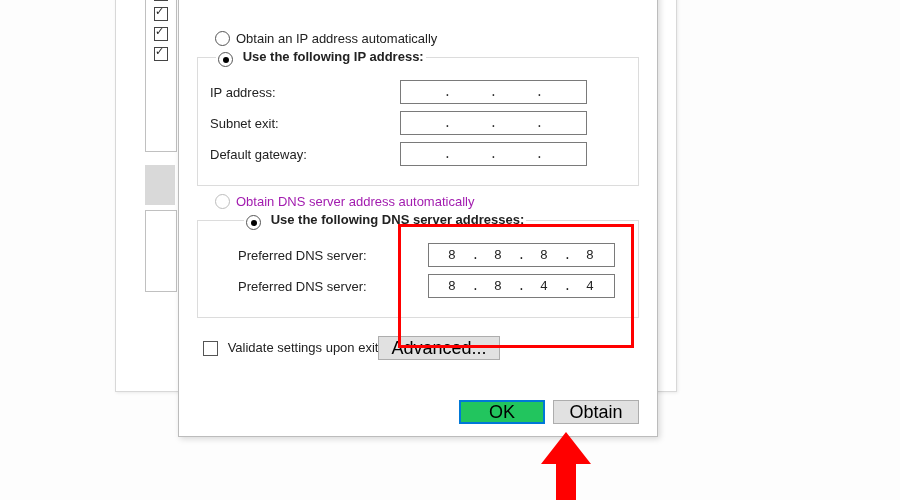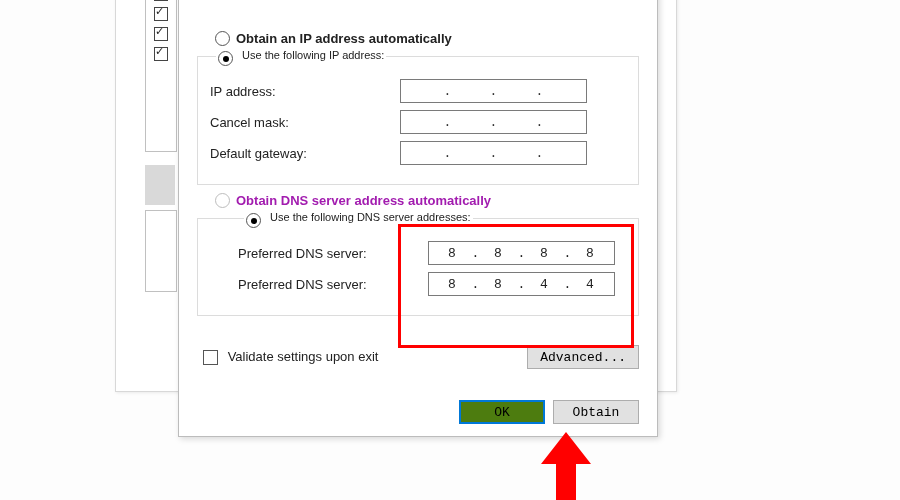--- a/index.html
+++ b/index.html
@@ -31,38 +31,38 @@
   .dialog {
     position:absolute;
     left:178px; top:-60px;
     width:478px; height:495px;
     background:#fff;
     border:1px solid #bcbcbc;
     box-shadow:2px 2px 6px rgba(0,0,0,0.15);
   }
   .content { padding:14px 18px 12px 18px; }
 
-  .radio-row { display:flex; align-items:flex-start; margin:6px 0 3px 18px;font-weight:bold; }
+  .radio-row { display:flex; align-items:flex-start; margin:6px 0 3px 18px; }
   .radio {
     width:13px;height:13px;border:1px solid #555;border-radius:50%;
     margin-right:6px; display:inline-flex;align-items:center;justify-content:center;
     background:#fff;
   }
   .radio.selected:after{content:"";width:6px;height:6px;background:#000;border-radius:50%;}
   .radio.disabled{border-color:#bdbdbd;}
   .disabled-text{color:#a21caf;}
 
   fieldset.group {
     border:1px solid #dcdcdc;
     margin:0 0 8px 0;
     padding:8px 12px 12px 12px;
     position:relative;
   }
   fieldset.group legend{
-    font-size:11px; padding:0 2px; margin-left:6px;
+    font-size:13px; padding:0 2px; margin-left:6px;font-weight:bold;
   }
   fieldset.group legend .radio{vertical-align:middle;margin-right:6px; position:relative; top:2px;}
 
   .field-row { display:flex; align-items:center; margin:7px 0; }
   .field-label { width:190px; }
   .ip-input {
     width:185px; height:22px;
     border:1px solid #7a7a7a;
     display:flex; align-items:center; justify-content:center;
     font-family:Consolas,"Courier New",monospace;
@@ -72,34 +72,34 @@
   .ip-input.empty { color:#333; }
   .ip-oct { width:38px; text-align:center; display:inline-block;}
   .ip-sep { display:inline-block; width:8px; text-align:center;}
 
   .highlight-box {
     position:absolute;
     border:3px solid #ff0000;
     pointer-events:none;
   }
 
-  .validate-row { display:flex; align-items:center; margin:29px 0 0 6px; justify-content:space-between;}
+  .validate-row { display:flex; align-items:center; margin:18px 0 0 6px; }
   .checkbox {
     width:13px;height:13px;border:1px solid #555;background:#fff;margin-right:6px;display:inline-block;vertical-align:middle;
   }
 
   .btn {
     height:24px; min-width:86px;
     background:#e1e1e1;
     border:1px solid #adadad;
-    font-family:Liberation Mono, monospace; font-size:13px;
+    font-family:Liberation Sans, sans-serif; font-size:18px;
     cursor:pointer;
     padding:0 12px;
   }
-  .btn.default{border:2px solid #0078d7;background:#4d7c0f;}
+  .btn.default{border:2px solid #0078d7;background:#22c55e;}
 
   .button-bar {
     position:absolute; right:18px; bottom:12px;
     display:flex; gap:8px;
   }
 
   
   .arrow {
     position:absolute;
     left:536px; top:432px;
@@ -142,21 +142,21 @@
           <span class="ip-oct"></span>
             <span class="ip-sep">.</span>
           <span class="ip-oct"></span>
             <span class="ip-sep">.</span>
           <span class="ip-oct"></span>
             <span class="ip-sep">.</span>
           <span class="ip-oct"></span>
         </div>
       </div>
       <div class="field-row">
-        <span class="field-label">Cancel mask:</span>
+        <span class="field-label">Subnet exit:</span>
         <div class="ip-input empty">
           <span class="ip-oct"></span>
             <span class="ip-sep">.</span>
           <span class="ip-oct"></span>
             <span class="ip-sep">.</span>
           <span class="ip-oct"></span>
             <span class="ip-sep">.</span>
           <span class="ip-oct"></span>
         </div>
       </div>

